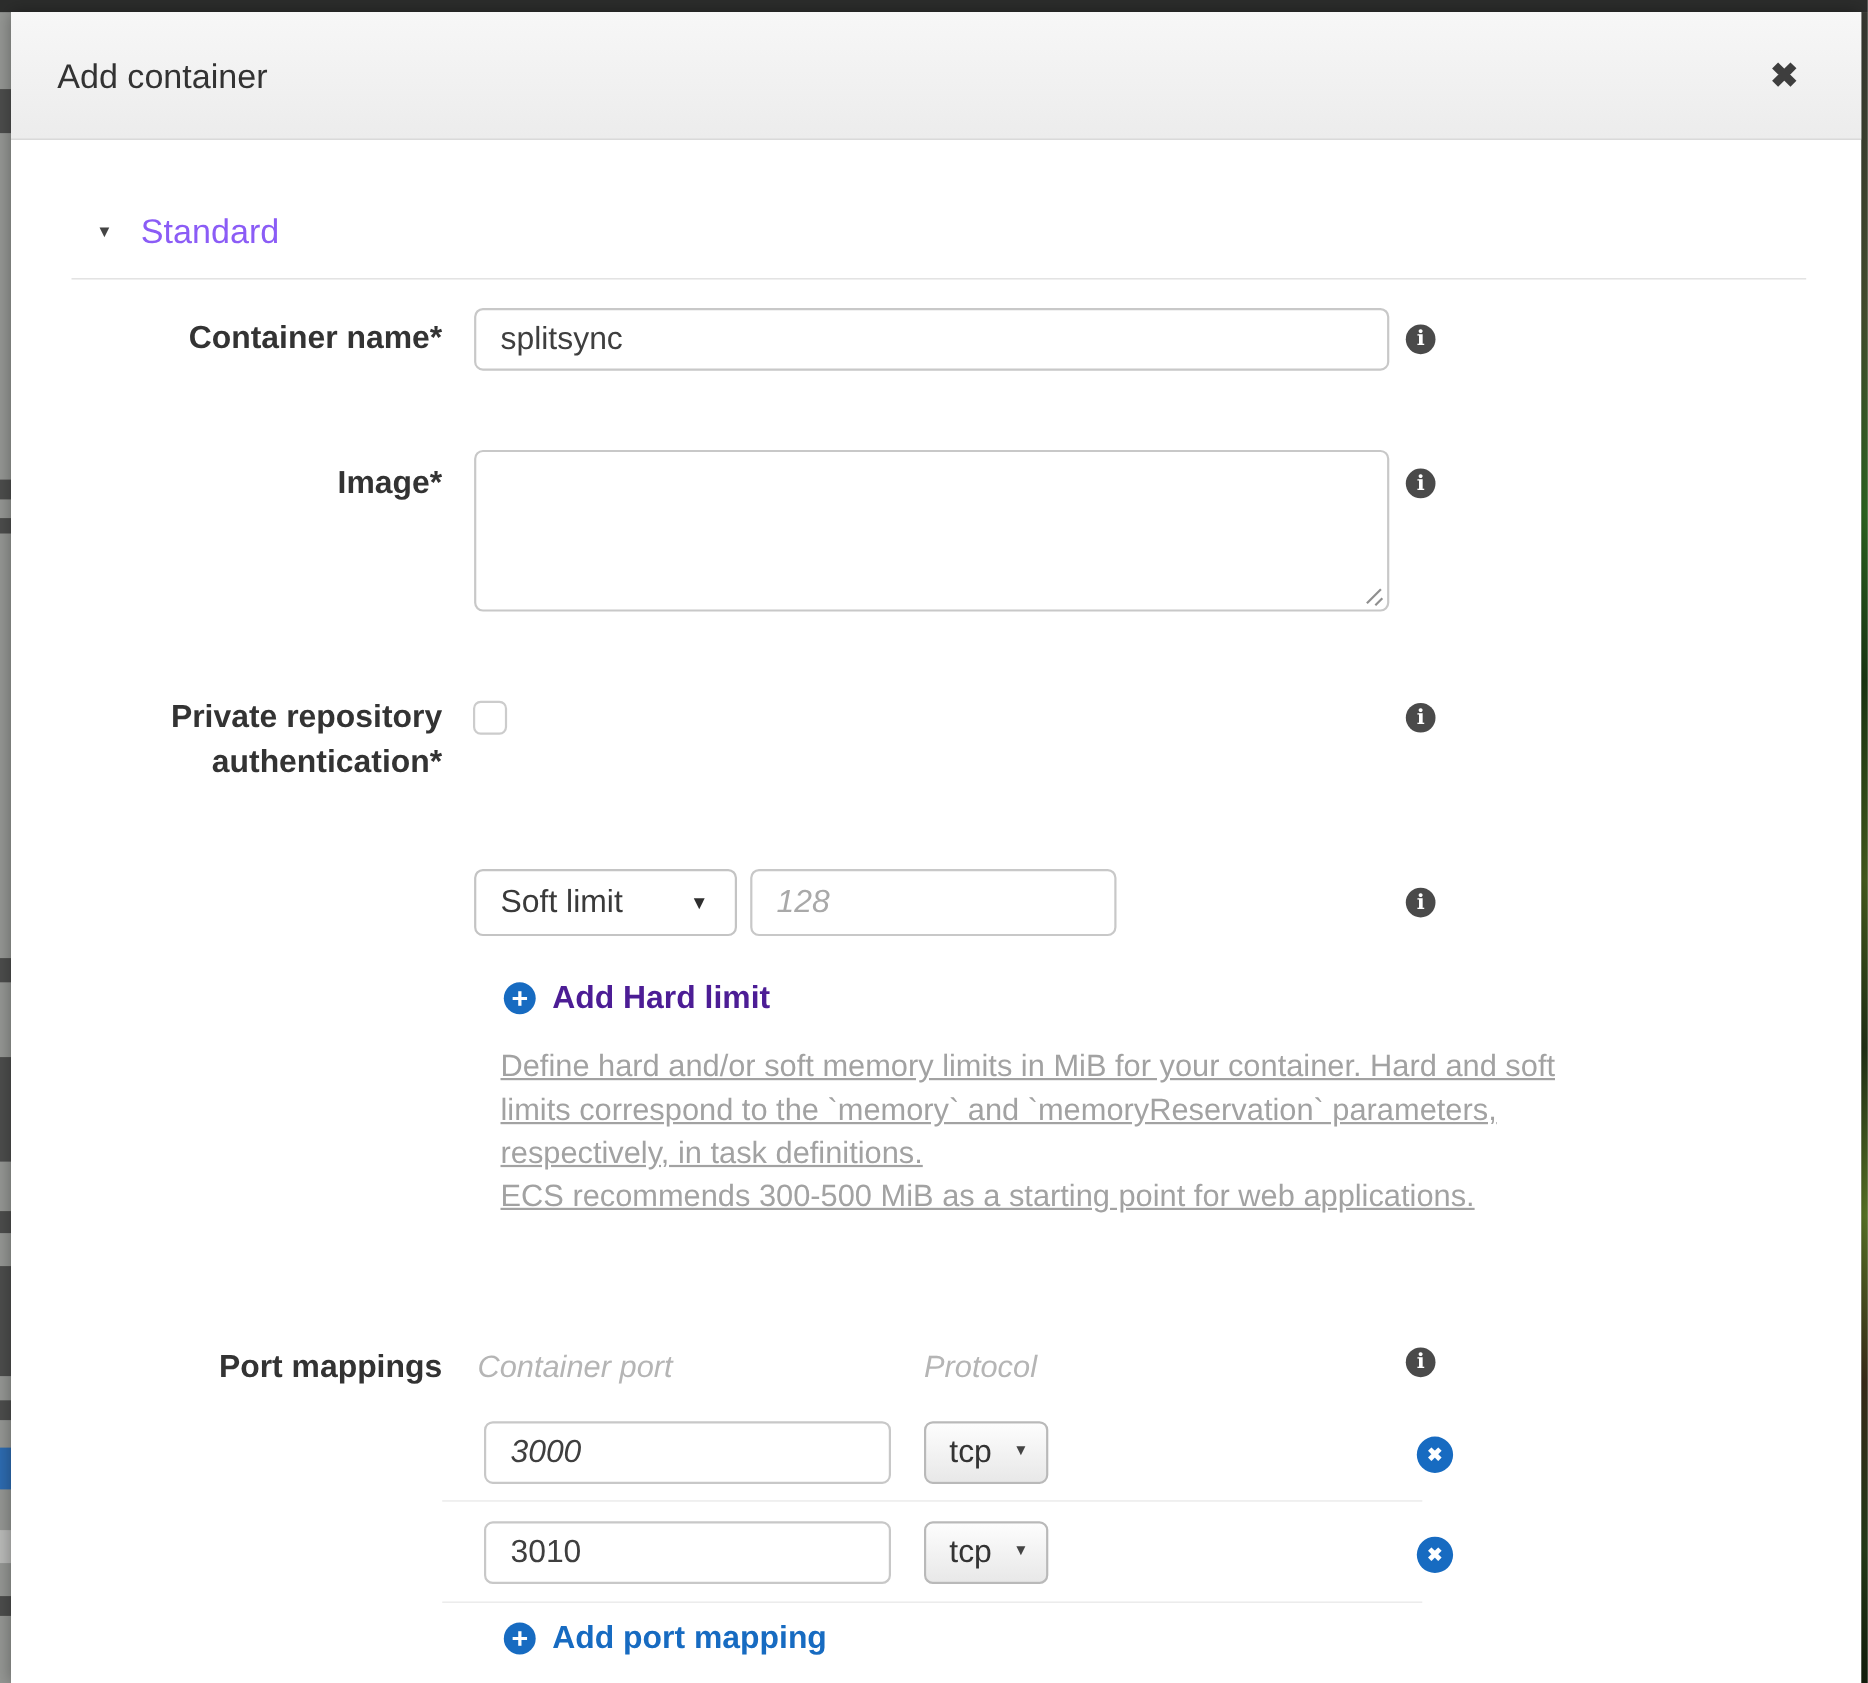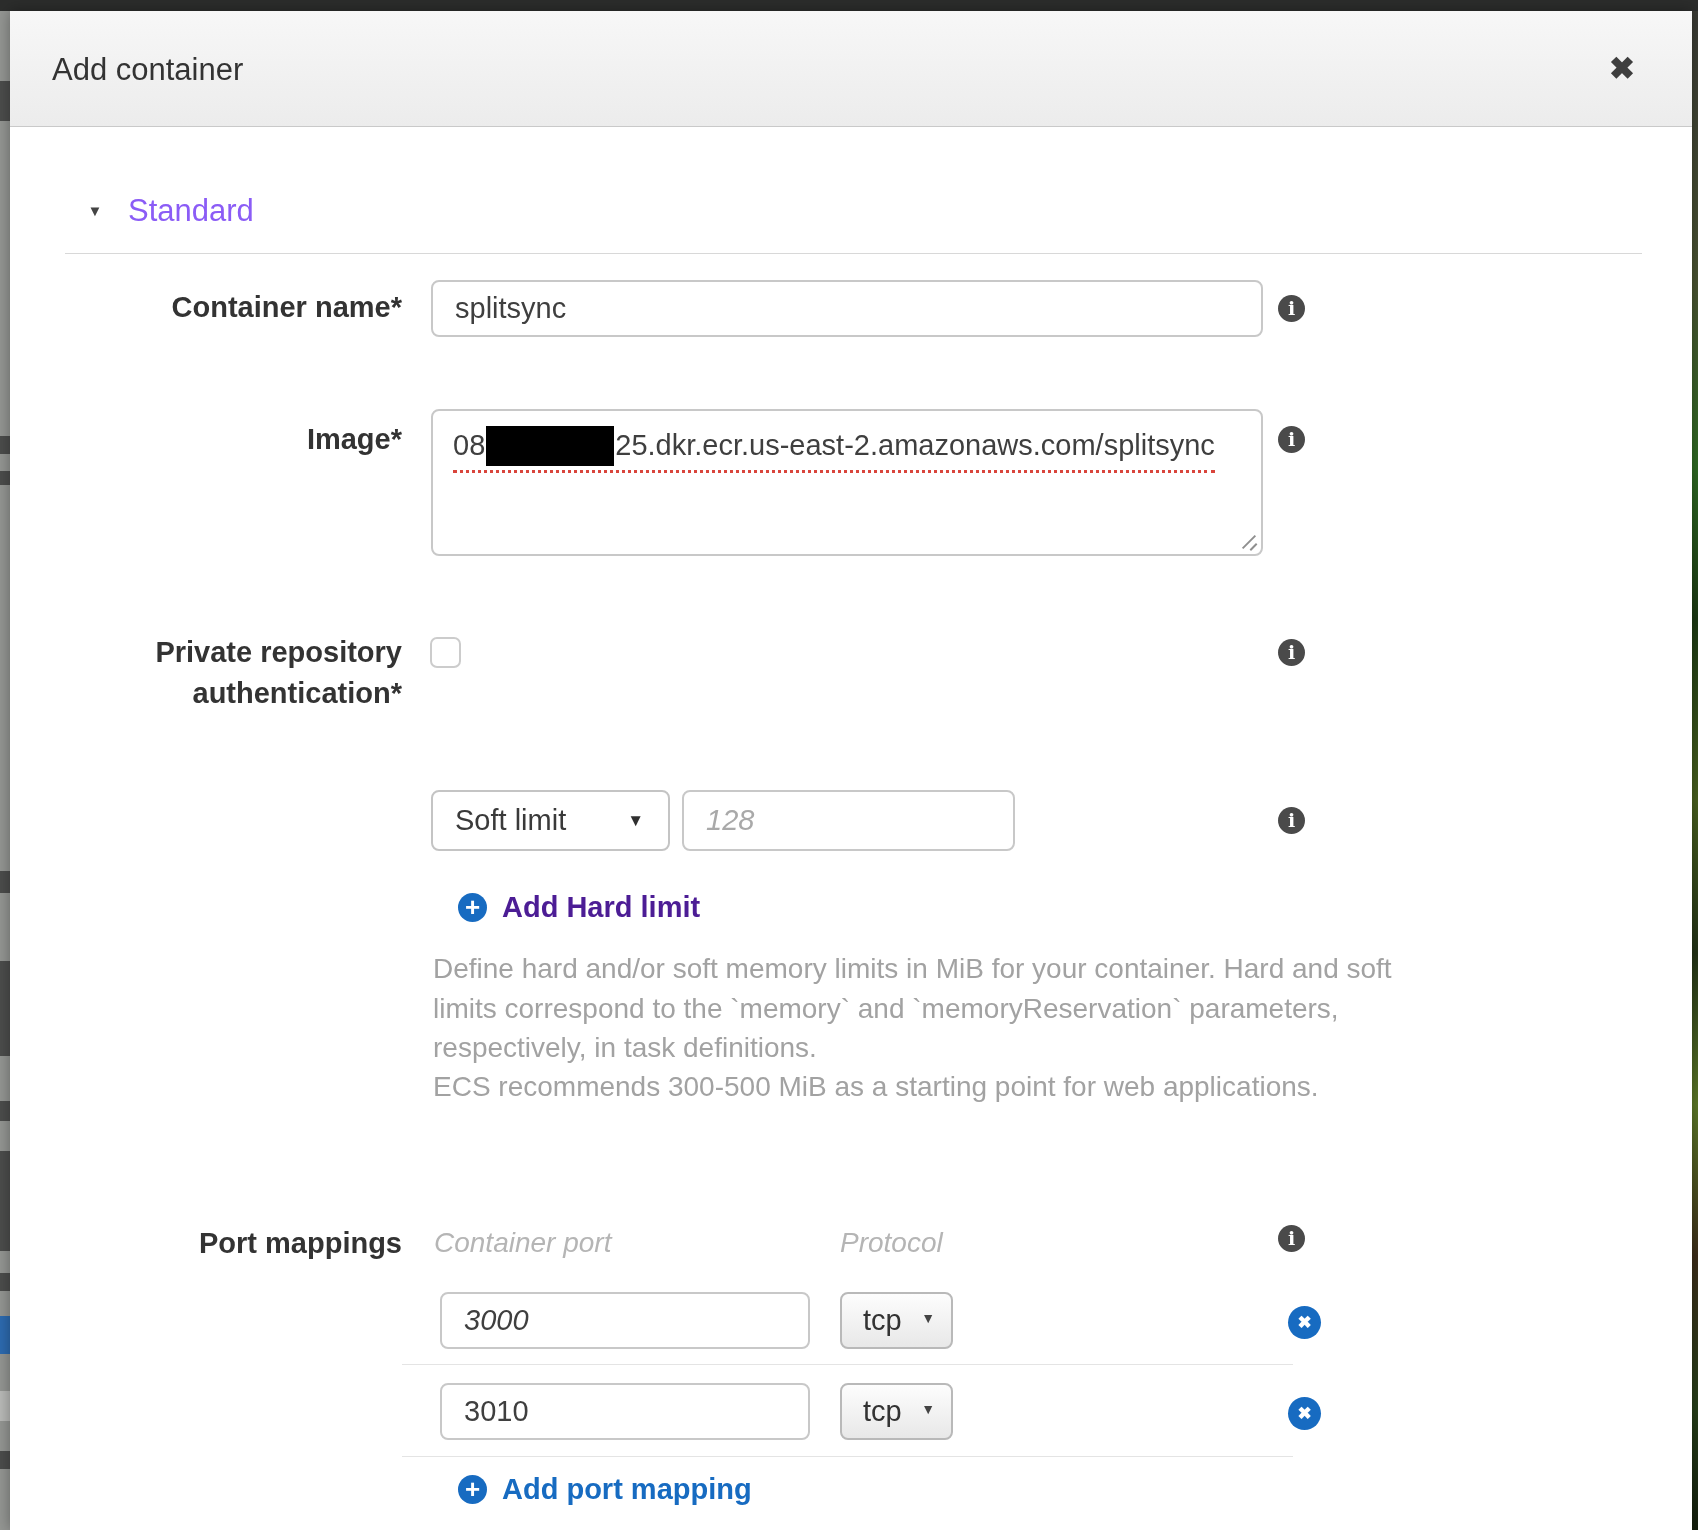--- a/index.html
+++ b/index.html
@@ -79,22 +79,22 @@
   #memory-input { left:672px; top:779px; width:333px; height:61px; }
   #info-memory { left:1268px; top:796px; }
 
   .add-link { position:absolute; height:40px; cursor:pointer; }
   .plus-icon { position:absolute; left:0; top:6px; width:29px; height:29px; border-radius:50%;
     background:#176bc1; color:#fff; font-size:26px; font-weight:bold; text-align:center; line-height:28px; }
   .add-link-text { position:absolute; left:44px; top:0; height:40px; line-height:40px;
     font-size:29px; font-weight:bold; color:#176bc1; white-space:nowrap; }
   #add-hard-limit { left:448px; top:876px; width:260px; }
 
-  .help-line { position:absolute; left:423px; height:40px; line-height:40px;
-    font-size:28px; color:#a2a2a2; white-space:nowrap; }
+  .help-line { position:absolute; left:445px; height:40px; line-height:40px;
+    font-size:28px; color:#a2a2a2; white-space:nowrap;text-decoration:underline; }
   #help-1 { top:938px; } #help-2 { top:978px; } #help-3 { top:1017px; } #help-4 { top:1056px; }
 
   
   #port-mappings-label { top:1212px; }
   .col-header { position:absolute; top:1212px; height:40px; line-height:40px;
     font-size:28px; font-style:italic; color:#b5b5b5; }
   #col-container-port { left:424px; }
   #col-protocol { left:830px; }
   #info-ports { left:1268px; top:1214px; }
 
@@ -145,21 +145,20 @@
   <div id="section-caret">▼</div>
   <div id="section-label">Standard</div>
   <div id="section-rule"></div>
 
   <div class="flabel" id="container-name-label">Container name*</div>
   <input class="tbox" id="container-name-input" type="text" value="splitsync" style="">
   <div class="info-icon" id="info-container-name" style="background: rgb(74, 74, 74);">i</div>
 
   <div class="flabel" id="image-label">Image*</div>
   <div id="image-textarea">
-    <span id="image-value" style="border-bottom-color: rgb(217, 69, 60);"><span>08</span><span id="image-redaction" style="background: rgb(0, 0, 0);"></span><span>25.dkr.ecr.us-east-2.amazonaws.com/splitsync</span></span>
     <div id="image-resize">
       <div class="rs-line" id="rs1"></div>
       <div class="rs-line" id="rs2"></div>
     </div>
   </div>
   <div class="info-icon" id="info-image" style="background: rgb(74, 74, 74);">i</div>
 
   <div class="flabel" id="private-repo-label">
     <div>Private repository</div>
     <div>authentication*</div>

